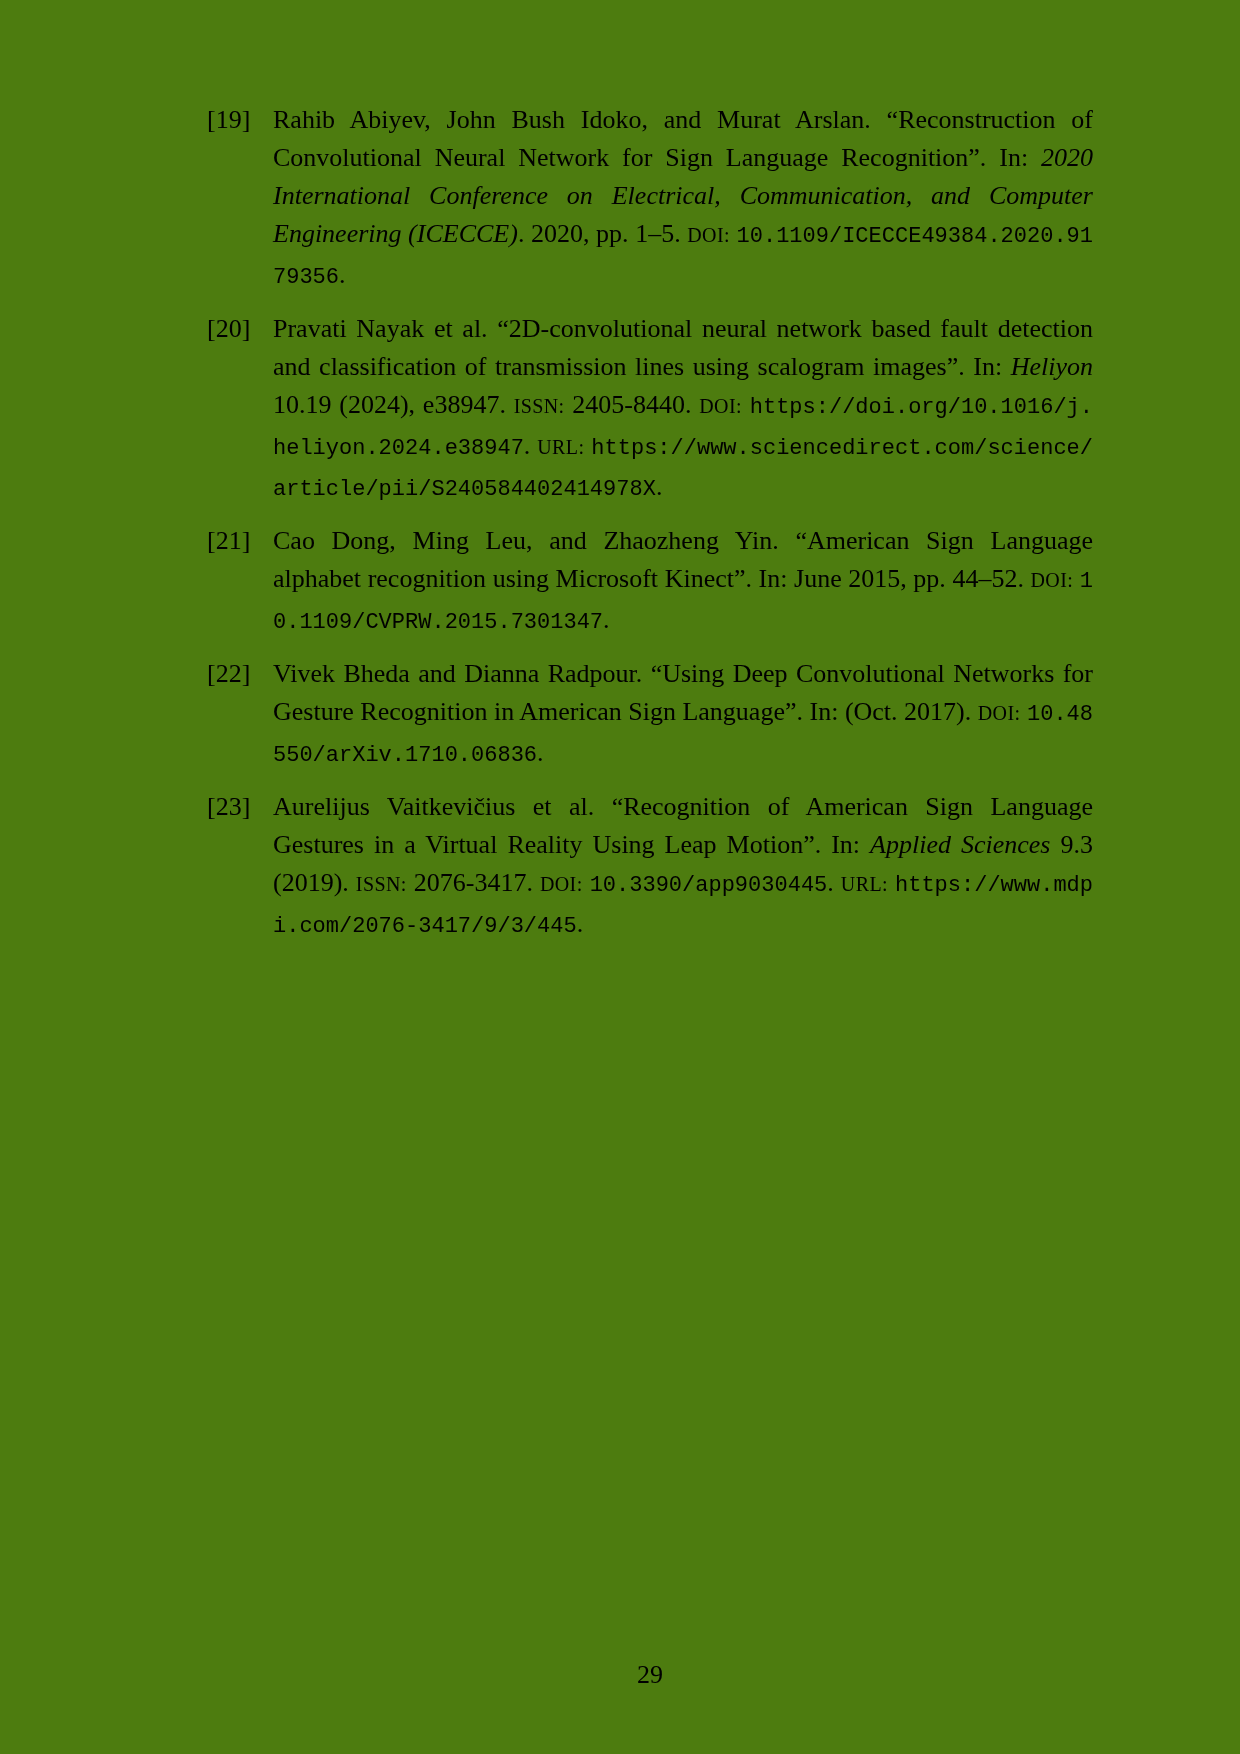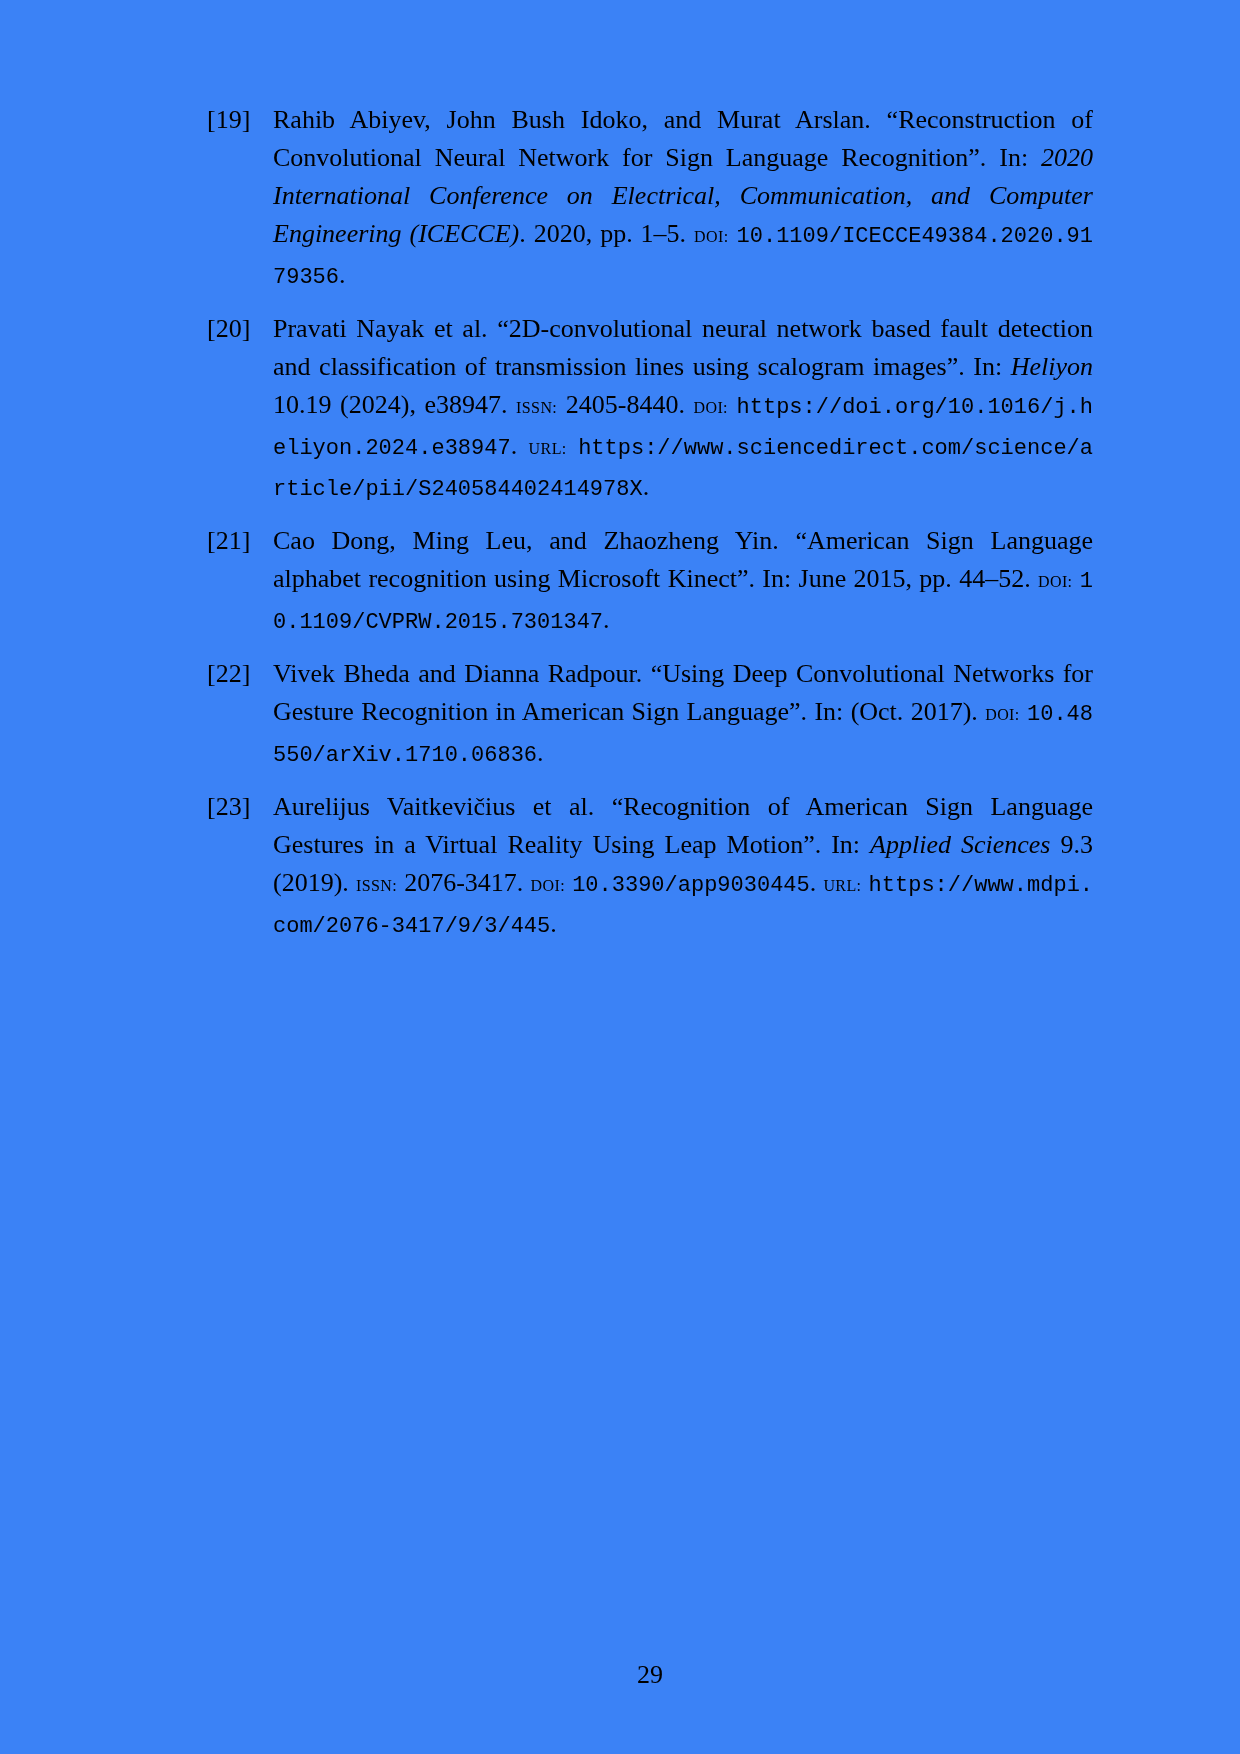--- a/index.html
+++ b/index.html
@@ -4,21 +4,21 @@
 <style>
   html, body {
     margin: 0;
     padding: 0;
     background: #ffffff;
   }
   .page {
     position: relative;
     width: 1240px;
     height: 1754px;
-    background: #3b82f6;
+    background: #4d7c0f;
     color: #000000;
     font-family: "Liberation Serif", serif;
     overflow: hidden;
   }
   .ref-list {
     position: absolute;
     left: 207px;
     top: 101px;
     width: 886px;
     margin: 0;
@@ -36,21 +36,21 @@
     -webkit-hyphens: auto;
   }
   .ref-label {
     position: absolute;
     left: 0;
     top: 0;
   }
   .seg-regular { }
   .seg-italic { font-style: italic; }
   .seg-smallcaps {
-    font-size: 16px;
+    font-size: 20px;
     letter-spacing: 0.4px;
   }
   .seg-mono {
     font-family: "Liberation Mono", monospace;
     font-size: 22px;
     word-break: break-all;
   }
   .page-number {
     position: absolute;
     left: 207px;

